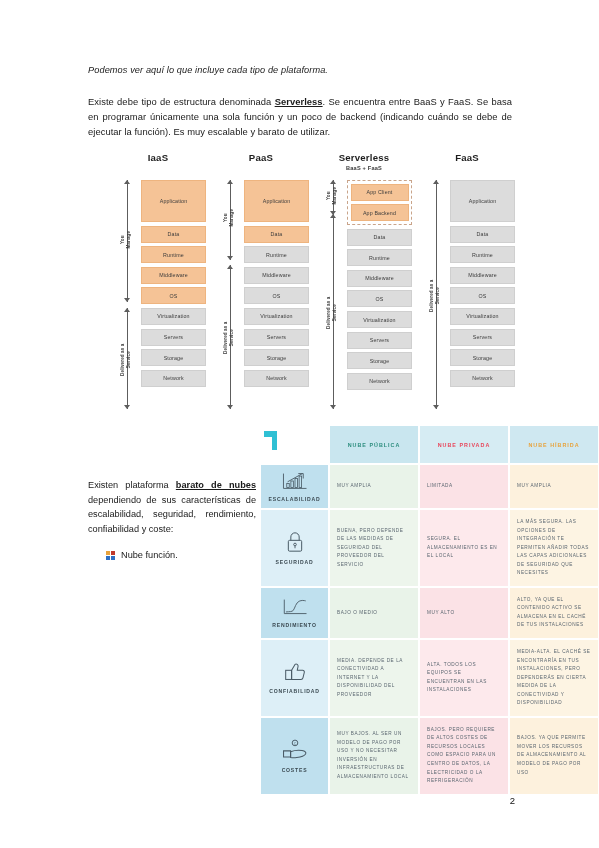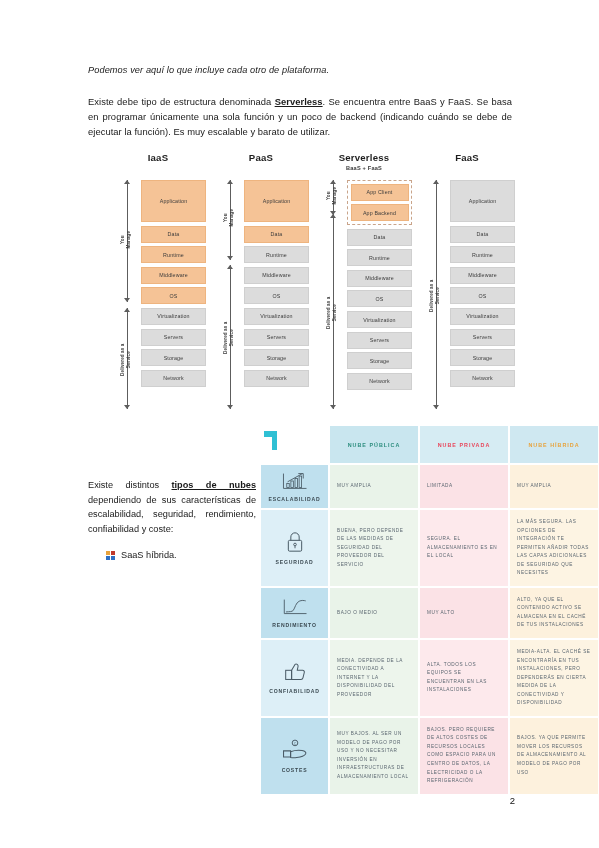--- a/index.html
+++ b/index.html
@@ -283,21 +283,21 @@
     right: 84px;
     bottom: 42px;
     font-size: 9.5px;
     color: #111;
   }
 </style>
 </head>
 <body>
 
 <div class="prose">
-  <p class="p-italic">Podemos ver aquí lo que incluye cada otro de plataforma.</p>
+  <p class="p-italic">Podemos ver aquí lo que incluye cada tipo de plataforma.</p>
   <p class="p-body"><span>Existe debe tipo de estructura denominada </span><span class="u-bold">Serverless</span><span>. Se encuentra entre BaaS y FaaS. Se basa en programar únicamente una sola función y un poco de backend (indicando cuándo se debe de ejecutar la función). Es muy escalable y barato de utilizar.</span></p>
 </div>
 
 <div class="diagram">
 
   <div class="dcol c1">
     <div class="dtitle">PaaS</div>
     <div class="dsub empty"></div>
     <div class="arrow" style="left:17px; top:28px; height:80px;"></div>
     <div class="vlabel" style="left:-7px; top:60px; width:46px;">You<br>Manage</div>
@@ -372,30 +372,30 @@
       <div class="dbox gray">OS</div>
       <div class="dbox gray">Virtualization</div>
       <div class="dbox gray">Servers</div>
       <div class="dbox gray">Storage</div>
       <div class="dbox gray">Network</div>
     </div>
   </div>
 </div>
 
 <div class="optwrap">
-  <p class="opt-body"><span>Existe distintos </span><span class="u-bold">tipos de nubes</span><span> dependiendo de sus características de escalabilidad, seguridad, rendimiento, confiabilidad y coste:</span></p>
+  <p class="opt-body"><span>Existen plataforma </span><span class="u-bold">barato de nubes</span><span> dependiendo de sus características de escalabilidad, seguridad, rendimiento, confiabilidad y coste:</span></p>
   <ul class="bullets">
     <li>
       <span class="bico">
           <i class="a"></i>
           <i class="b"></i>
           <i class="c"></i>
           <i class="d"></i>
         </span>
-      <span>SaaS híbrida.</span>
+      <span>Nube función.</span>
     </li>
   </ul>
 </div>
 
 <div class="ctable">
   <div class="cbrand">
     <span class="s1"></span>
       <span class="s2"></span>
   </div>
 

